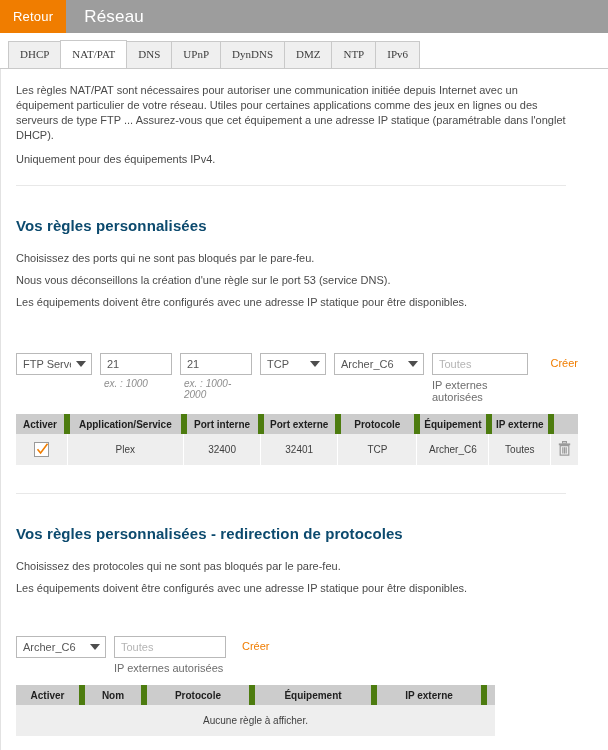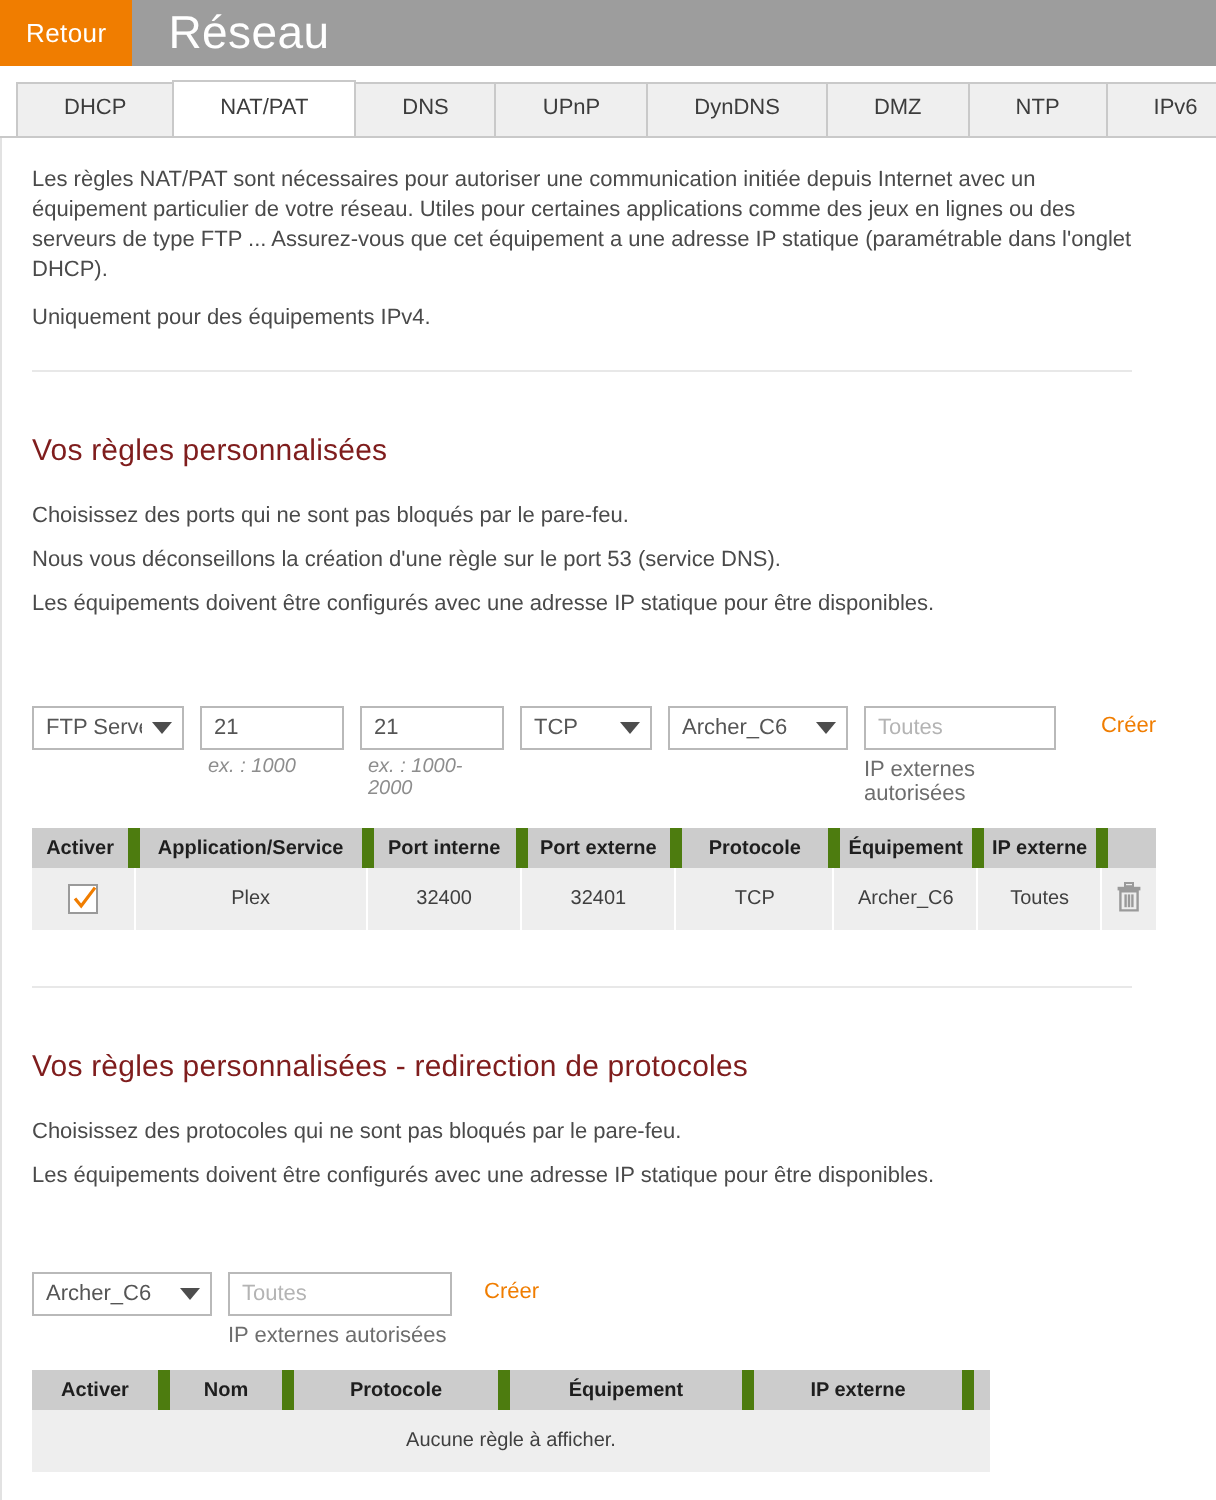--- a/index.html
+++ b/index.html
@@ -32,21 +32,21 @@
     display: flex;
     align-items: center;
     justify-content: center;
     letter-spacing: .2px;
     cursor: pointer;
     border: none;
     font-family: "Liberation Sans", sans-serif;
   }
   .page-title {
     color: #ffffff;
-    font-size: 23px;
+    font-size: 17px;
     font-weight: normal;
     display: flex;
     align-items: center;
     padding-left: 18px;
     letter-spacing: .2px;
   }
 
   
   .tabstrip-wrap {
     background: #ffffff;
@@ -59,27 +59,28 @@
     padding-left: 8px;
     border-bottom: 1px solid #c9c9c9;
     height: 28px;
   }
   .tab {
     background: #efefef;
     border: 1px solid #c9c9c9;
     border-bottom: none;
     height: 27px;
     line-height: 25px;
-    padding: 0 23px;
+    padding: 0 11px;
     font-size: 11px;
     color: #3c3c3c;
     margin-right: -1px;
     cursor: pointer;
     position: relative;
     white-space: nowrap;
+    font-family: Liberation Serif, serif;
   }
   .tab.active {
     background: #ffffff;
     height: 28px;
     line-height: 27px;
     z-index: 3;
   }
 
   
   .content {
@@ -98,22 +99,22 @@
     font-size: 11px;
   }
   p.para.tight { margin-bottom: 0; }
   .hr {
     height: 1px;
     background: #e8e8e8;
     margin: 18px 12px 0 0;
   }
   h2.section {
     font-size: 15px;
-    font-weight: normal;
-    color: #7f1d1d;
+    font-weight: bold;
+    color: #0c4a6e;
     margin: 31px 0 17px 0;
     letter-spacing: .1px;
   }
   p.line {
     margin: 0 0 8px 0;
     font-size: 11px;
     color: #4a4a4a;
     line-height: 14px;
   }
 

